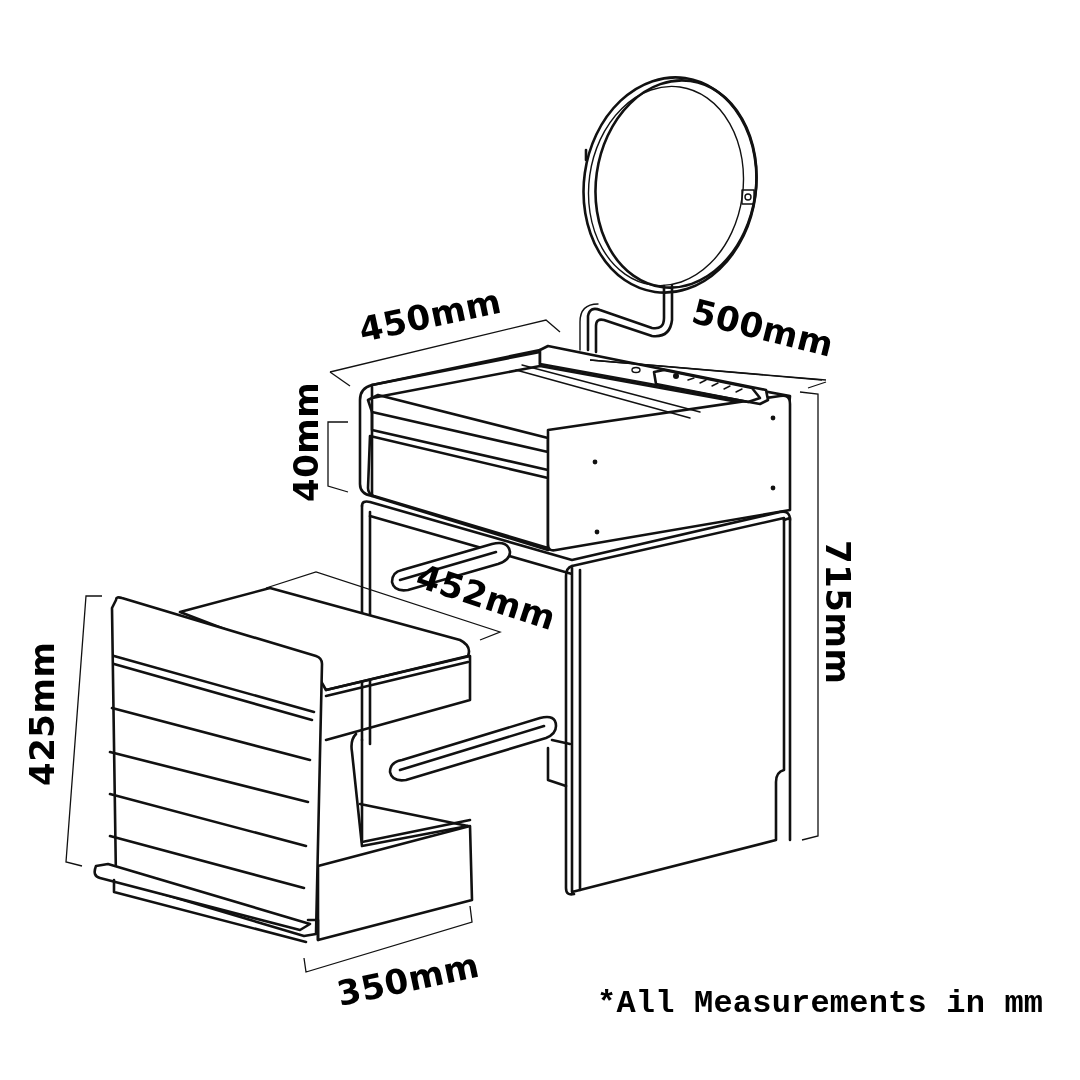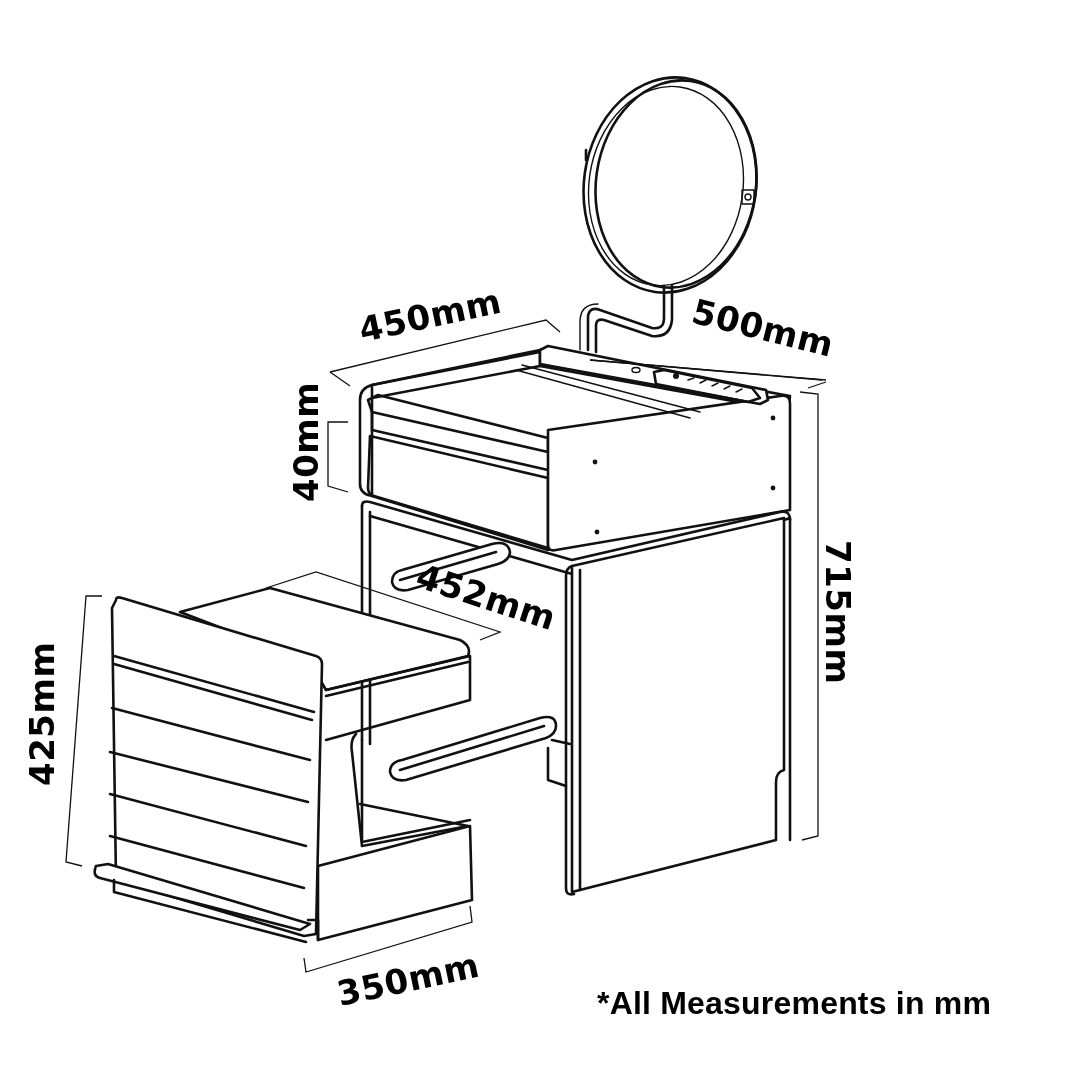--- a/index.html
+++ b/index.html
@@ -3,21 +3,21 @@
 <meta charset="utf-8">
 <style>
   html, body { margin: 0; padding: 0; background: #ffffff; }
   body { width: 1080px; height: 1080px; position: relative; overflow: hidden; font-family: "DejaVu Sans", sans-serif; }
   svg#drawing { position: absolute; left: 0; top: 0; }
   .ln { fill: none; stroke: #111111; stroke-width: 2.6; stroke-linejoin: round; stroke-linecap: round; }
   .ln-thin { fill: none; stroke: #111111; stroke-width: 1.4; stroke-linejoin: round; stroke-linecap: round; }
   .dim { fill: none; stroke: #111111; stroke-width: 1.3; }
   .fillw { fill: #ffffff; }
   .dim-label { font-family: "DejaVu Sans", sans-serif; font-weight: bold; font-size: 34px; fill: #000000; letter-spacing: 0.5px; }
-  .note { position: absolute; left: 597px; top: 985px; font-family: Liberation Sans, sans-serif; font-weight: bold; font-size: 32px; color: #000000; white-space: nowrap; letter-spacing: 0.2px; }
+  .note { position: absolute; left: 597px; top: 985px; font-family: Liberation Mono, monospace; font-weight: bold; font-size: 32px; color: #000000; white-space: nowrap; letter-spacing: 0.2px; }
 </style>
 </head>
 <body>
 
 <svg id="drawing" width="1080" height="1080" viewBox="0 0 1080 1080">
 
   <g>
     <ellipse class="ln" cx="670" cy="185" rx="86" ry="108" transform="rotate(8 670 185)"></ellipse>
     <ellipse class="ln" cx="676" cy="184" rx="80" ry="104" transform="rotate(8 676 184)"></ellipse>
     <ellipse class="ln-thin" cx="666" cy="186" rx="77" ry="100" transform="rotate(8 666 186)"></ellipse>

